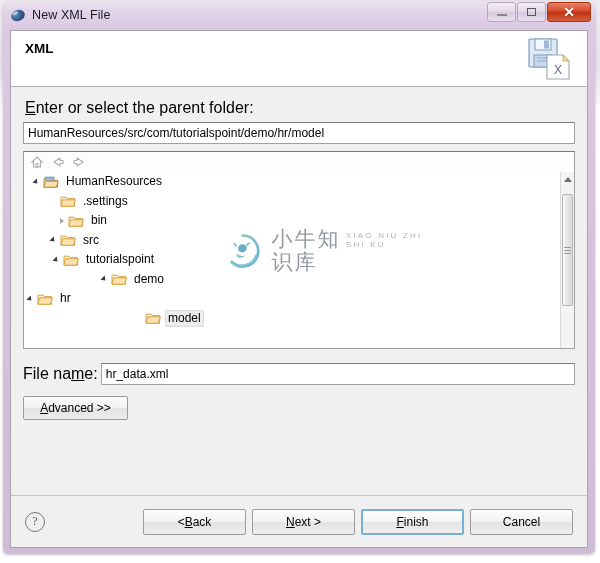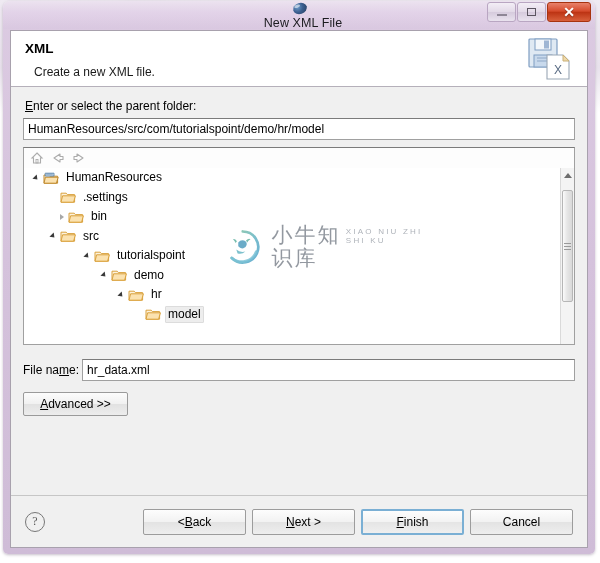--- a/index.html
+++ b/index.html
@@ -47,21 +47,20 @@
 
   
   .titlebar {
     position: relative;
     height: 28px;
     border-radius: 6px 6px 0 0;
     background: linear-gradient(180deg, rgba(255,255,255,.45) 0%, rgba(232,218,238,.55) 40%, rgba(216,198,223,.55) 100%);
     display: flex;
     align-items: center;
     padding-left: 8px;
-    flex-direction: column;
   }
   .title-icon {
     width: 15px; height: 15px;
     margin-right: 6px;
     position: relative;
     flex: none;
   }
   .title-icon .sphere {
     position: absolute;
     left: 0; top: 2px;
@@ -170,21 +169,21 @@
 
   
   .content {
     flex: 1;
     padding: 10px 12px 0 12px;
     box-sizing: border-box;
     background: #f0f0f0;
     position: relative;
   }
   .field-label {
-    font-size: 12px;
+    font-size: 16px;
     color: #000;
     margin: 2px 0 5px 2px;
   }
   .field-label u { text-decoration: underline; }
 
   .text-input {
     width: 100%;
     height: 22px;
     background: #ffffff;
     border: 1px solid #a0a0a0;
@@ -455,21 +454,20 @@
       <div class="win-btn close">
         <div class="x">✕</div>
       </div>
     </div>
   </div>
 
   <div class="dialog-body">
 
     <div class="wizard-header">
       <div class="wizard-title">XML</div>
-      <div class="wizard-desc">Create a new XML file.</div>
 
       <svg class="header-icon" viewBox="0 0 48 46">
         <rect x="4" y="2" width="28" height="28" rx="1" fill="#dfe9f3" stroke="#7f9dc2" stroke-width="1.2"></rect>
         <rect x="10" y="2" width="16" height="11" fill="#f3f7fb" stroke="#7f9dc2" stroke-width="1"></rect>
         <rect x="19" y="3.5" width="5" height="8" fill="#9fb6d4"></rect>
         <rect x="9" y="18" width="18" height="12" fill="#c8d9ec" stroke="#7f9dc2" stroke-width="1"></rect>
         <line x1="12" y1="21" x2="24" y2="21" stroke="#8ea7c6" stroke-width="1"></line>
         <line x1="12" y1="24" x2="24" y2="24" stroke="#8ea7c6" stroke-width="1"></line>
         <path d="M22 18 L38 18 L44 24 L44 42 L22 42 Z" fill="#ffffff" stroke="#9aa7b5" stroke-width="1.1"></path>
         <path d="M38 18 L44 24 L38 24 Z" fill="#f0d9a8" stroke="#c9b079" stroke-width="1"></path>
@@ -527,37 +525,37 @@
               <span class="node-label">bin</span>
             </div>
             <div class="tree-row" style="padding-left: 23px;">
               <span class="twisty expanded"></span>
               <span class="node-icon"><svg viewBox="0 0 16 14" width="16" height="14">
                   <path d="M1 3.2 L1 12.2 L14.6 12.2 L14.6 4.6 L7.4 4.6 L6.2 3.2 Z" fill="#fdf2dc" stroke="#d9a13c" stroke-width="1"></path>
                   <path d="M2.6 5.8 L15.4 5.8 L13.6 12.2 L1 12.2 Z" fill="#fbe2b0" stroke="#d9a13c" stroke-width="1"></path>
                 </svg></span>
               <span class="node-label">src</span>
             </div>
-            <div class="tree-row" style="padding-left: 57px;">
+            <div class="tree-row" style="padding-left: 26px;">
               <span class="twisty expanded"></span>
               <span class="node-icon"><svg viewBox="0 0 16 14" width="16" height="14">
                   <path d="M1 3.2 L1 12.2 L14.6 12.2 L14.6 4.6 L7.4 4.6 L6.2 3.2 Z" fill="#fdf2dc" stroke="#d9a13c" stroke-width="1"></path>
                   <path d="M2.6 5.8 L15.4 5.8 L13.6 12.2 L1 12.2 Z" fill="#fbe2b0" stroke="#d9a13c" stroke-width="1"></path>
                 </svg></span>
               <span class="node-label">tutorialspoint</span>
             </div>
             <div class="tree-row" style="padding-left: 74px;">
               <span class="twisty expanded"></span>
               <span class="node-icon"><svg viewBox="0 0 16 14" width="16" height="14">
                   <path d="M1 3.2 L1 12.2 L14.6 12.2 L14.6 4.6 L7.4 4.6 L6.2 3.2 Z" fill="#fdf2dc" stroke="#d9a13c" stroke-width="1"></path>
                   <path d="M2.6 5.8 L15.4 5.8 L13.6 12.2 L1 12.2 Z" fill="#fbe2b0" stroke="#d9a13c" stroke-width="1"></path>
                 </svg></span>
               <span class="node-label">demo</span>
             </div>
-            <div class="tree-row" style="padding-left: 91px;">
+            <div class="tree-row" style="">
               <span class="twisty expanded"></span>
               <span class="node-icon"><svg viewBox="0 0 16 14" width="16" height="14">
                   <path d="M1 3.2 L1 12.2 L14.6 12.2 L14.6 4.6 L7.4 4.6 L6.2 3.2 Z" fill="#fdf2dc" stroke="#d9a13c" stroke-width="1"></path>
                   <path d="M2.6 5.8 L15.4 5.8 L13.6 12.2 L1 12.2 Z" fill="#fbe2b0" stroke="#d9a13c" stroke-width="1"></path>
                 </svg></span>
               <span class="node-label">hr</span>
             </div>
             <div class="tree-row selected" style="padding-left: 108px;">
               <span class="twisty"></span>
               <span class="node-icon"><svg viewBox="0 0 16 14" width="16" height="14">

